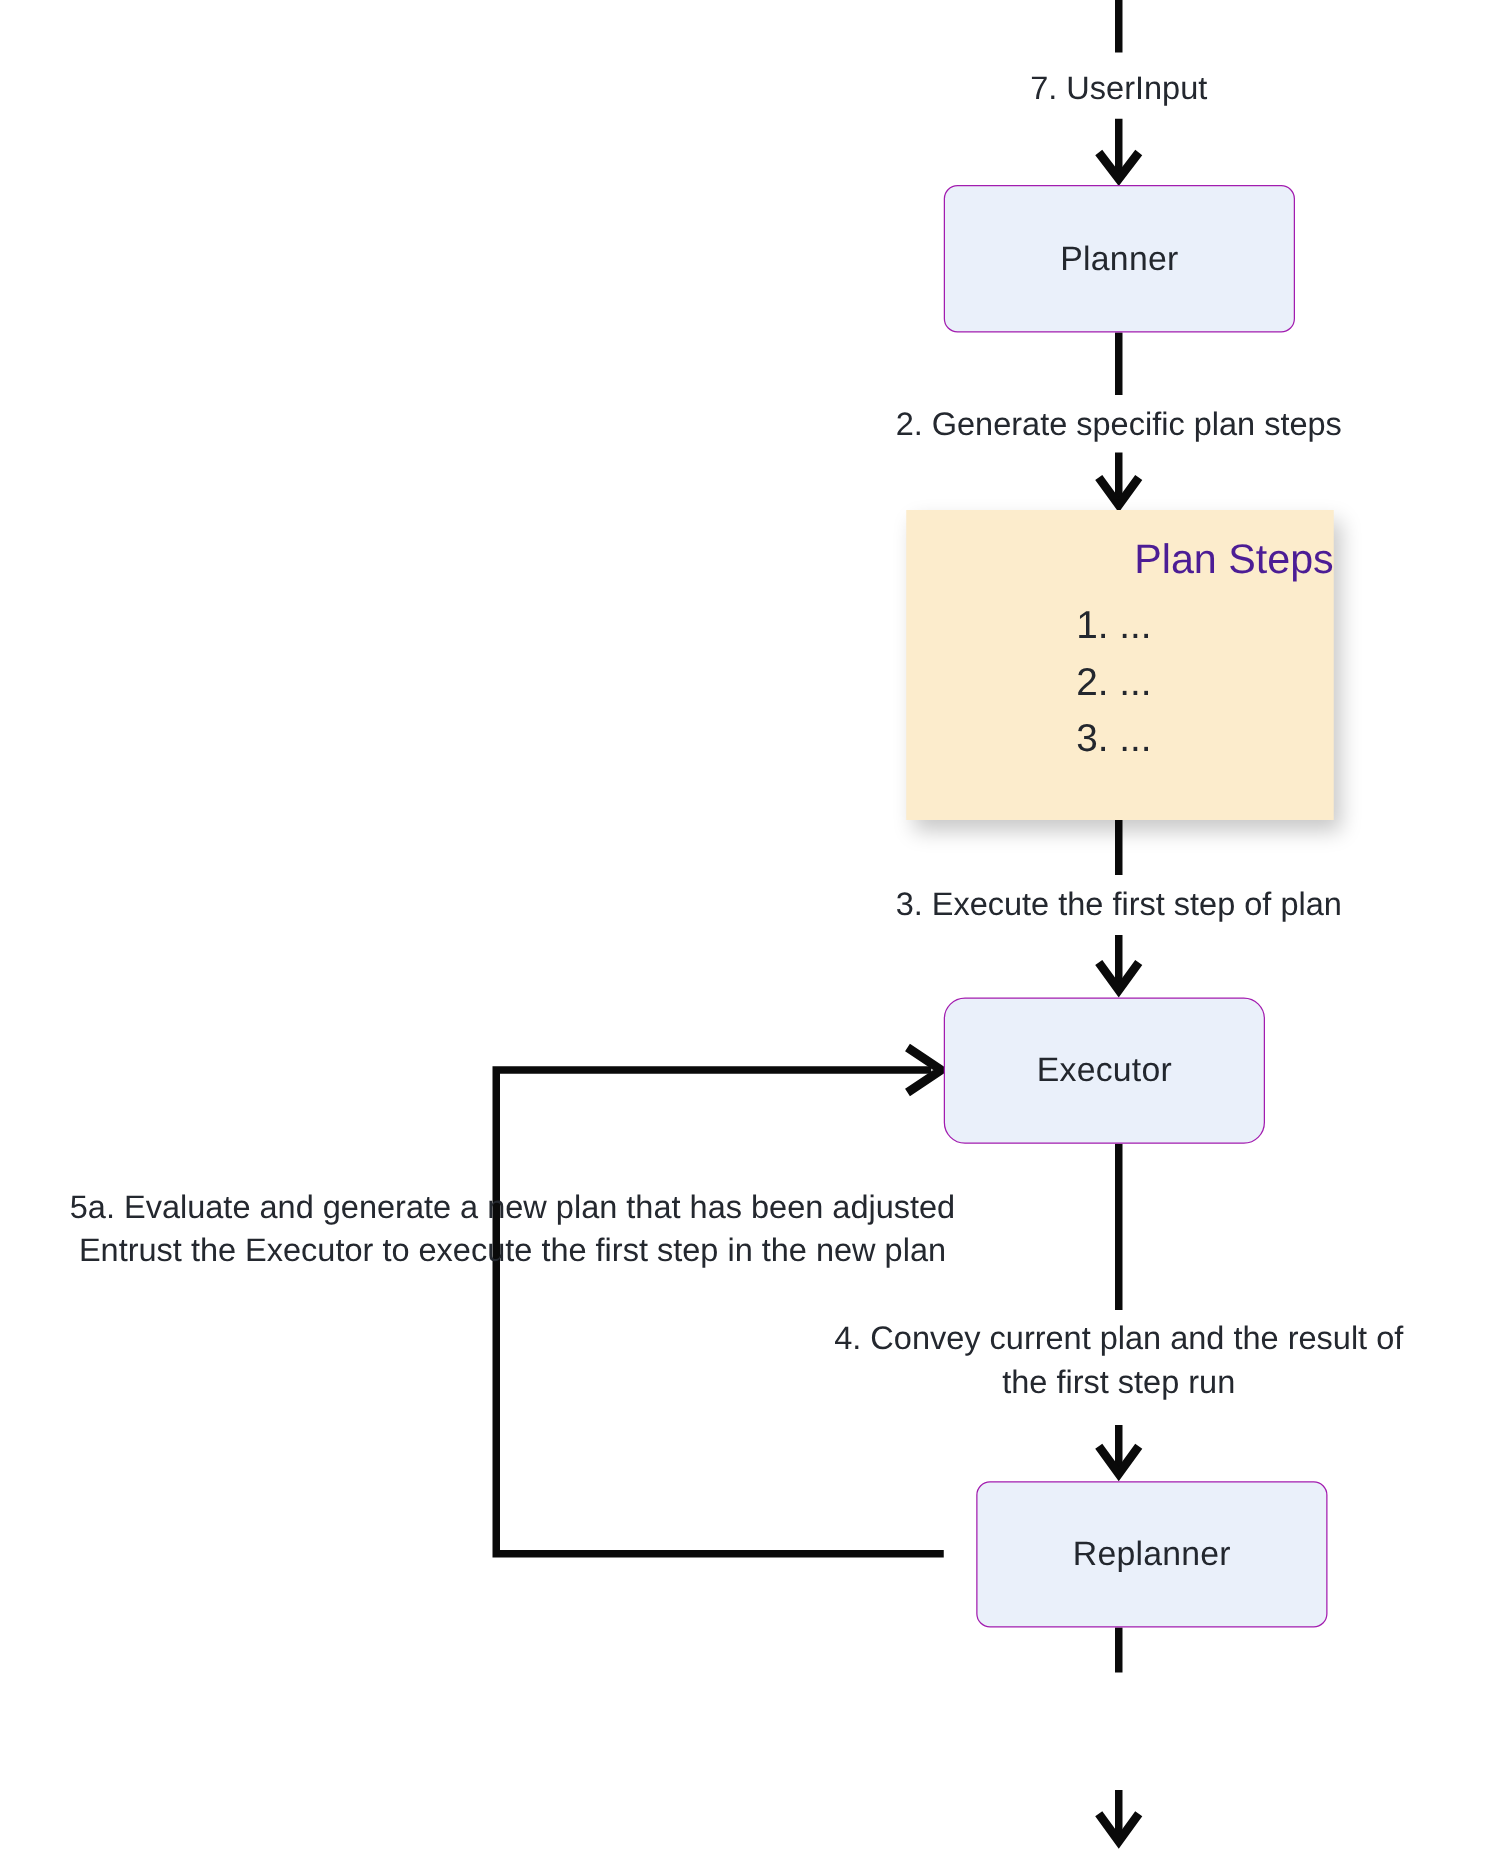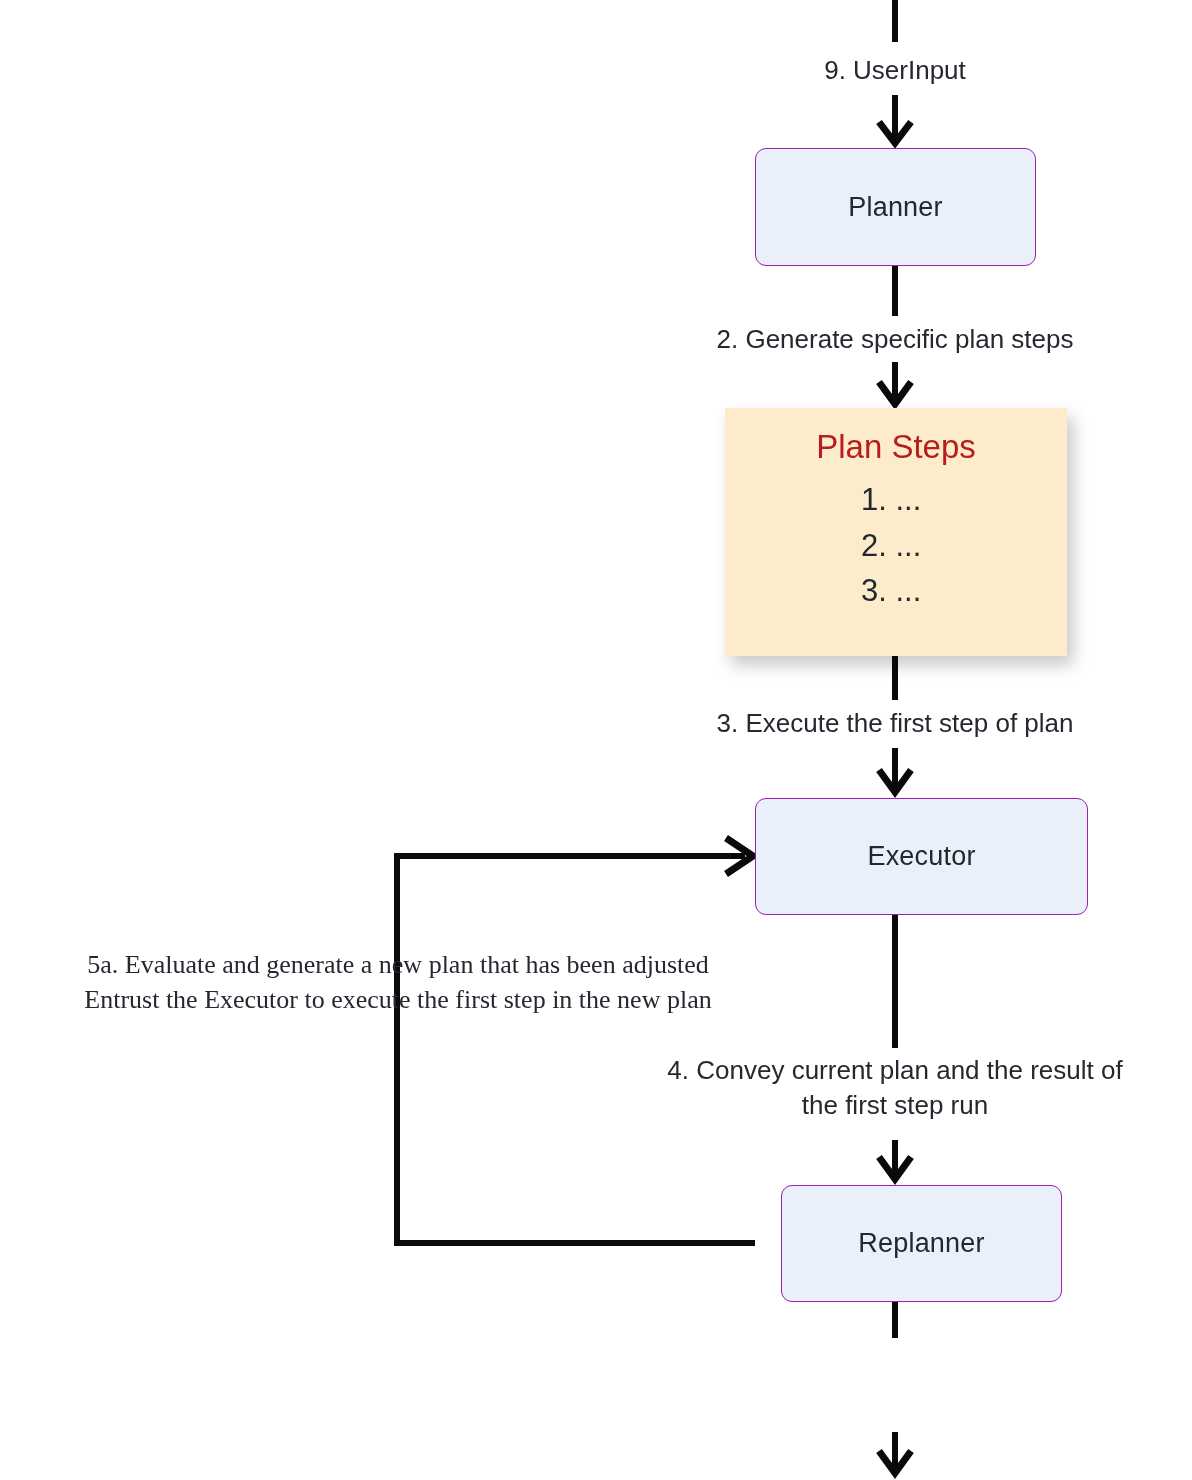--- a/index.html
+++ b/index.html
@@ -41,23 +41,23 @@
     letter-spacing: .2px;
   }
   .note {
     position: absolute;
     box-sizing: border-box;
     background: #fceccc;
     box-shadow: 6px 9px 16px rgba(0,0,0,0.22);
     padding-top: 22px;
   }
   .note-title {
-    text-align: center;
+    text-align: right;
     font-size: 33px;
-    color: #b91c1c;
+    color: #4c1d95;
     line-height: 1.05;
   }
   .note-steps {
     margin-top: 12px;
     padding-left: 136px;
     font-size: 31px;
     color: #23272e;
   }
   .note-steps div {
     line-height: 1.48;
@@ -115,34 +115,34 @@
 
   <div class="note" style="left:725px; top:408px; width:342px; height:248px;">
     <div class="note-title">Plan Steps</div>
     <div class="note-steps">
       <div>1. ...</div>
       <div>2. ...</div>
       <div>3. ...</div>
     </div>
   </div>
 
-  <div class="node" style="left:755px; top:798px; width:333px; height:117px;">
+  <div class="node" style="left:755px; top:798px; width:257px; height:117px;border-radius:17px;">
     <span>Executor</span>
   </div>
 
   <div class="node" style="left:781px; top:1185px; width:281px; height:117px;">
     <span>Replanner</span>
   </div>
 
-  <div class="edge-label center-label" style="left:695px; top:53px; width:400px;">9. UserInput</div>
+  <div class="edge-label center-label" style="left:695px; top:53px; width:400px;">7. UserInput</div>
 
   <div class="edge-label center-label" style="left:645px; top:322px; width:500px;">2. Generate specific plan steps</div>
 
   <div class="edge-label center-label" style="left:645px; top:706px; width:500px;">3. Execute the first step of plan</div>
 
   <div class="edge-label center-label" style="left:595px; top:1053px; width:600px;">4. Convey current plan and the result of
 the first step run</div>
 
-  <div class="edge-label center-label" style="left:5px; top:948px; width:786px;font-family:Liberation Serif, serif;">5a. Evaluate and generate a new plan that has been adjusted
+  <div class="edge-label center-label" style="left:17px; top:948px; width:786px;">5a. Evaluate and generate a new plan that has been adjusted
 Entrust the Executor to execute the first step in the new plan</div>
 
 
 </div>
 
 </body></html>

